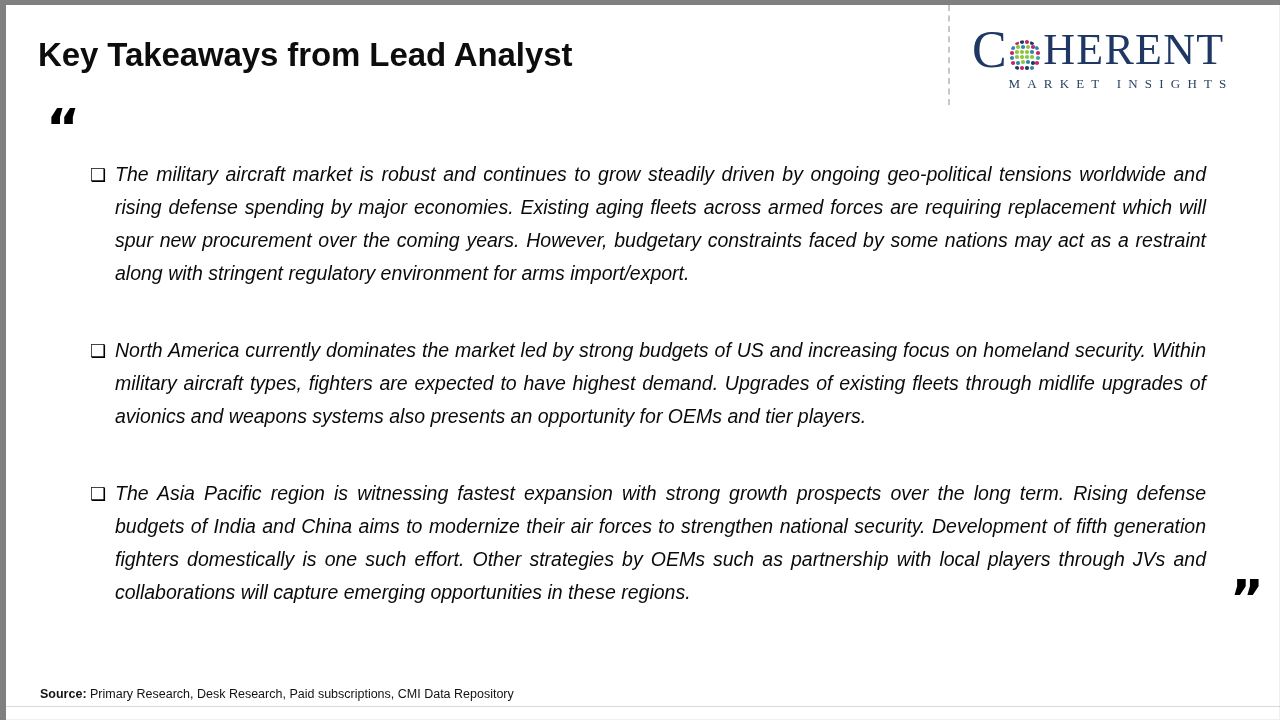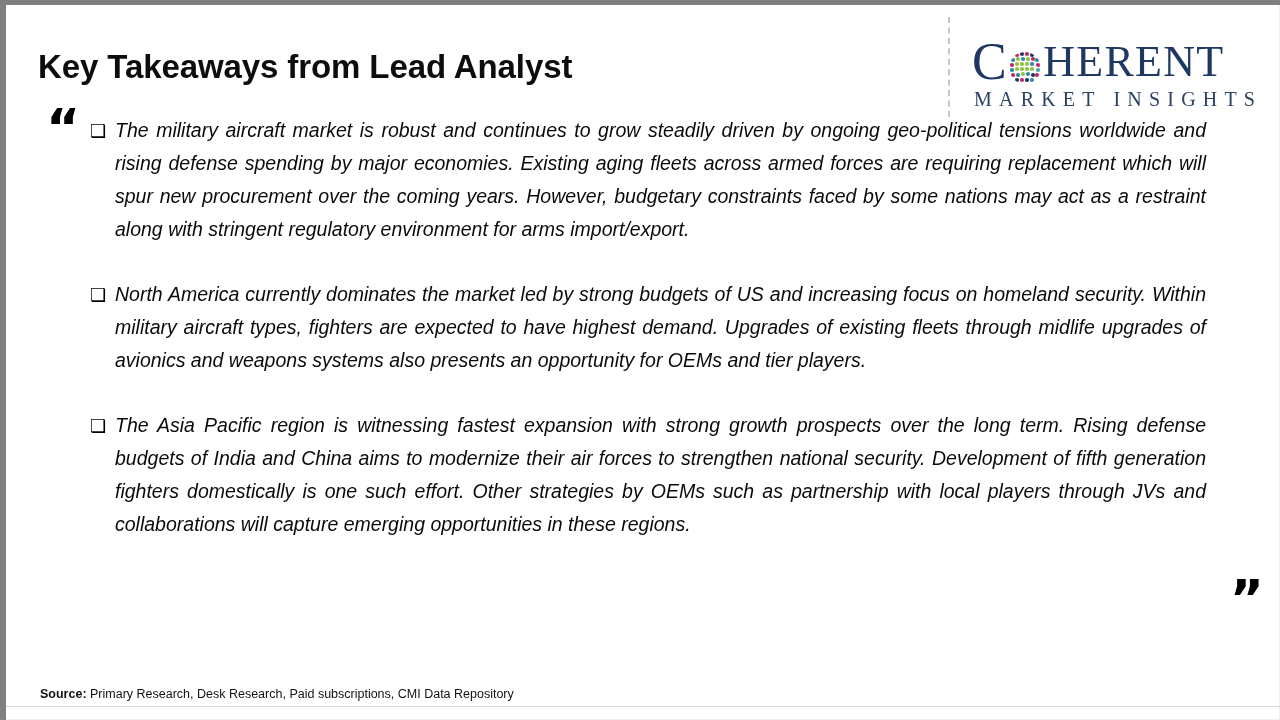--- a/index.html
+++ b/index.html
@@ -32,21 +32,21 @@
     content: "";
     position: absolute;
     left: 0; top: 0; right: 0; bottom: 0;
     pointer-events: none;
     box-shadow: inset -1px -1px 0 0 rgba(0,0,0,0.06);
   }
 
   
   .header {
     position: absolute;
-    left: 0; top: 12px;
+    left: 0; top: 0;
     width: 1108px;
     height: 101px;
   }
   .page-title {
     position: absolute;
     left: 32px;
     top: 31px;
     font-size: 33px;
     font-weight: bold;
     color: #0d0d0d;
@@ -93,24 +93,24 @@
     width: 34px;
     height: 34px;
     margin: 0 1px 0 1px;
     position: relative;
     top: 2px;
   }
   .logo-tag {
     margin-top: 3px;
     color: #2c4263;
     font-family: "Liberation Serif", serif;
-    font-size: 20px;
+    font-size: 13px;
     letter-spacing: 7.2px;
     white-space: nowrap;
-    text-align: left;
+    text-align: center;
     padding-left: 2px;
   }
 
   
   .body-area {
     position: absolute;
     left: 0;
     top: 101px;
     width: 1274px;
     height: 570px;
@@ -163,21 +163,21 @@
     position: absolute;
     left: 0;
     top: 0;
     width: 20px;
     font-family: "DejaVu Sans", sans-serif;
     font-style: normal;
     font-size: 18px;
     line-height: 33px;
     color: #000;
   }
-  .bullet-item .txt { display: block; }
+  .bullet-item .txt { display: block; margin-top: 44px; }
 
   
   .footer {
     position: absolute;
     left: 0;
     bottom: 0;
     width: 1274px;
     height: 48px;
   }
   .footer-rule {

